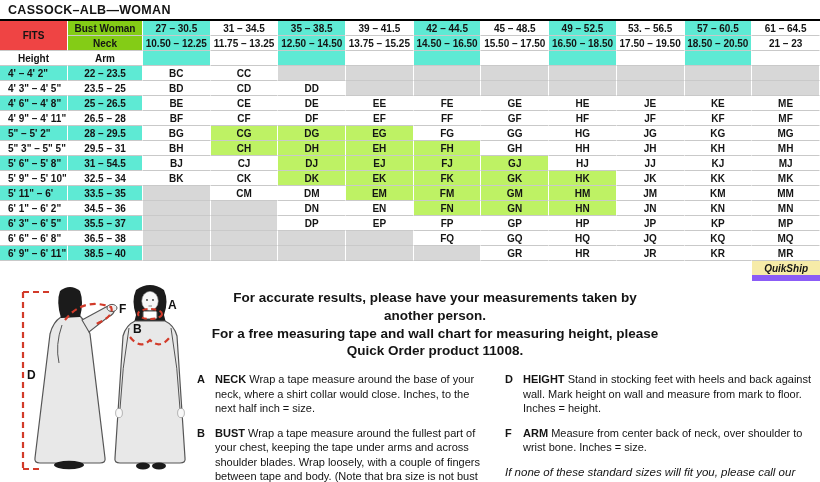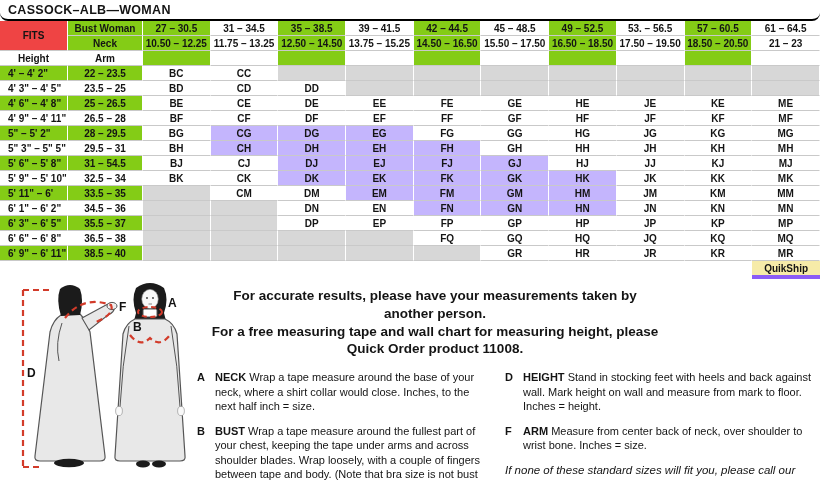--- a/index.html
+++ b/index.html
@@ -4,44 +4,44 @@
 <style>
   html,body{margin:0;padding:0;}
   body{
     width:820px;height:482px;background:#ffffff;color:#141414;
     font-family:"Liberation Sans","DejaVu Sans",sans-serif;
     -webkit-font-smoothing:antialiased;overflow:hidden;
   }
   
   .chart-title{
     font-size:12.5px;font-weight:bold;letter-spacing:.3px;
-    padding:3px 0 2px 8px;border-bottom:2px solid #000;border-radius:8px;
+    padding:3px 0 2px 8px;border-bottom:2px solid #000;
   }
   table.sizes{
     border-collapse:separate;border-spacing:0;table-layout:fixed;
     width:820px;font-size:10px;font-weight:bold;
   }
   table.sizes th,table.sizes td{
     padding:0 2px;text-align:center;white-space:nowrap;overflow:hidden;
     border-bottom:1px solid #c9c9c9;border-right:1px solid #ffffff;
     height:14px;line-height:13px;
   }
   thead tr{height:15px;}
   tbody tr{height:15px;}
   tr.haHeader{height:13px;}
   th.fits{background:#ef4444;font-weight:bold;}
   th.hlbl{text-align:right;padding-right:6px;background:#84cc16;}
-  .alt{background:#84cc16;}
+  .alt{background:#5eead4;}
   td.empty{background:#d7d7d7;}
-  td.qs{background:#c4b5fd;}
+  td.qs{background:#bef264;}
   tbody th.h{text-align:left;padding-left:8px;font-weight:bold;}
   th.hahd{text-align:left;padding-left:8px;}
   tr.qsrow{height:16px;}
   tr.qsrow td{border-bottom:none;border-right:none;background:#fff;}
-  tr.qsrow td.qslabel{background:#f6eba8;border-bottom:4px solid #8b5cf6;}
+  tr.qsrow td.qslabel{background:#f6eba8;border-bottom:6px solid #8b5cf6;font-style:italic;}
   
   .bottom{position:relative;height:205px;margin-top:2px;}
   .figure-wrap{position:absolute;left:2px;top:0;width:196px;height:203px;}
   .content{position:absolute;left:197px;top:4px;right:4px;}
   .intro{
     width:452px;text-align:center;font-weight:bold;
     font-size:13.5px;line-height:1.32;margin:2px 0 12px 12px;
   }
   .defs{display:flex;gap:17px;font-size:11px;line-height:1.32;}
   .defcol-left{width:291px;flex:none;}

